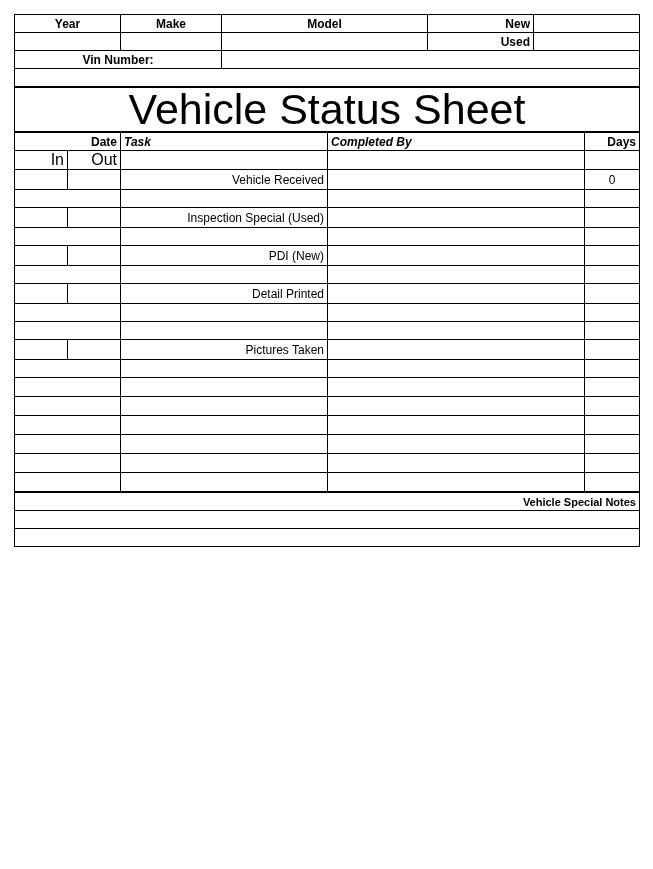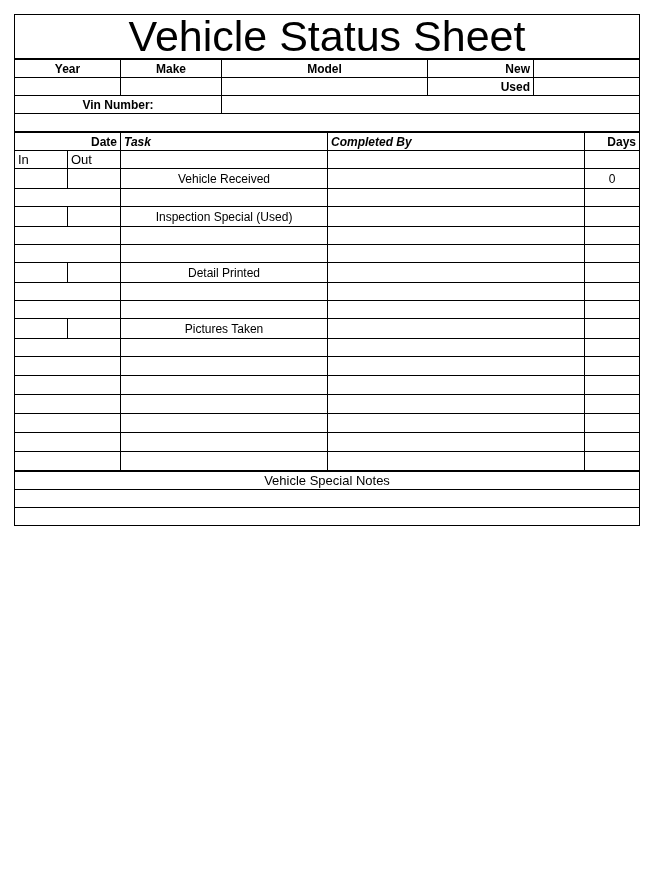--- a/index.html
+++ b/index.html
@@ -80,75 +80,62 @@
   td.th {
     background: #d9d9d9;
     font-weight: bold;
     font-size: 12px;
     height: 19px;
   }
   td.th-center { text-align: right; }
   td.th-left { text-align: left; padding-left: 5px; font-style: italic; }
 
   td.inout {
-    font-size: 13px;
-    text-align: left;
+    font-size: 16px;
+    text-align: right;
     padding-left: 5px;
     height: 18px;
   }
   td.taskname {
-    text-align: center;
+    text-align: right;
     padding-left: 5px;
     font-size: 12px;
     height: 19px;
     margin-top: 23px;
   }
   td.days-val {
     text-align: center;
     font-size: 12px;
   }
   tr.task-row td { height: 19px; }
   tr.spacer-row td { height: 17px; }
   tr.empty-row td { height: 18px; }
 
   
   td.notes-title {
     background: #d9d9d9;
-    font-weight: normal;
-    font-size: 13px;
-    text-align: center;
+    font-weight: bold;
+    font-size: 11px;
+    text-align: right;
     padding-left: 5px;
     height: 19px;
   }
   td.notes-body {
     height: 242px;
     vertical-align: top;
   }
   td.footer-bar {
     background: #d9d9d9;
     height: 18px;
   }
 </style>
 </head>
 <body>
 
 <div id="sheet">
-
-  <table class="grid">
-    <colgroup>
-        <col style="width:625px">
-      </colgroup>
-    <tbody>
-      <tr>
-        <td class="title-cell">
-          <span class="title-text">Vehicle Status Sheet</span>
-        </td>
-      </tr>
-    </tbody>
-  </table>
 
   <table class="grid">
     <colgroup>
       <col style="width:106px">
       <col style="width:101px">
       <col style="width:206px">
       <col style="width:106px">
       <col style="width:106px">
     </colgroup>
     <tbody>
@@ -171,20 +158,33 @@
         <td colspan="3"></td>
       </tr>
       <tr>
         <td class="bigblank" colspan="5"></td>
       </tr>
     </tbody>
   </table>
 
   <table class="grid">
     <colgroup>
+        <col style="width:625px">
+      </colgroup>
+    <tbody>
+      <tr>
+        <td class="title-cell">
+          <span class="title-text">Vehicle Status Sheet</span>
+        </td>
+      </tr>
+    </tbody>
+  </table>
+
+  <table class="grid">
+    <colgroup>
       <col style="width:53px">
       <col style="width:53px">
       <col style="width:207px">
       <col style="width:257px">
       <col style="width:55px">
     </colgroup>
     <tbody>
       <tr>
         <td class="th th-center" colspan="2">Date</td>
         <td class="th th-left">Task</td>
@@ -221,20 +221,27 @@
         <td></td>
         <td class="days-val"></td>
       </tr>
       <tr class="spacer-row">
         <td colspan="2"></td>
         <td></td>
         <td></td>
         <td></td>
       </tr>
 
+      <tr class="task-row">
+        <td></td>
+        <td></td>
+        <td class="taskname">PDI (New)</td>
+        <td></td>
+        <td class="days-val"></td>
+      </tr>
       <tr class="spacer-row">
         <td colspan="2"></td>
         <td></td>
         <td></td>
         <td></td>
       </tr>
 
       <tr class="task-row">
         <td></td>
         <td></td>

